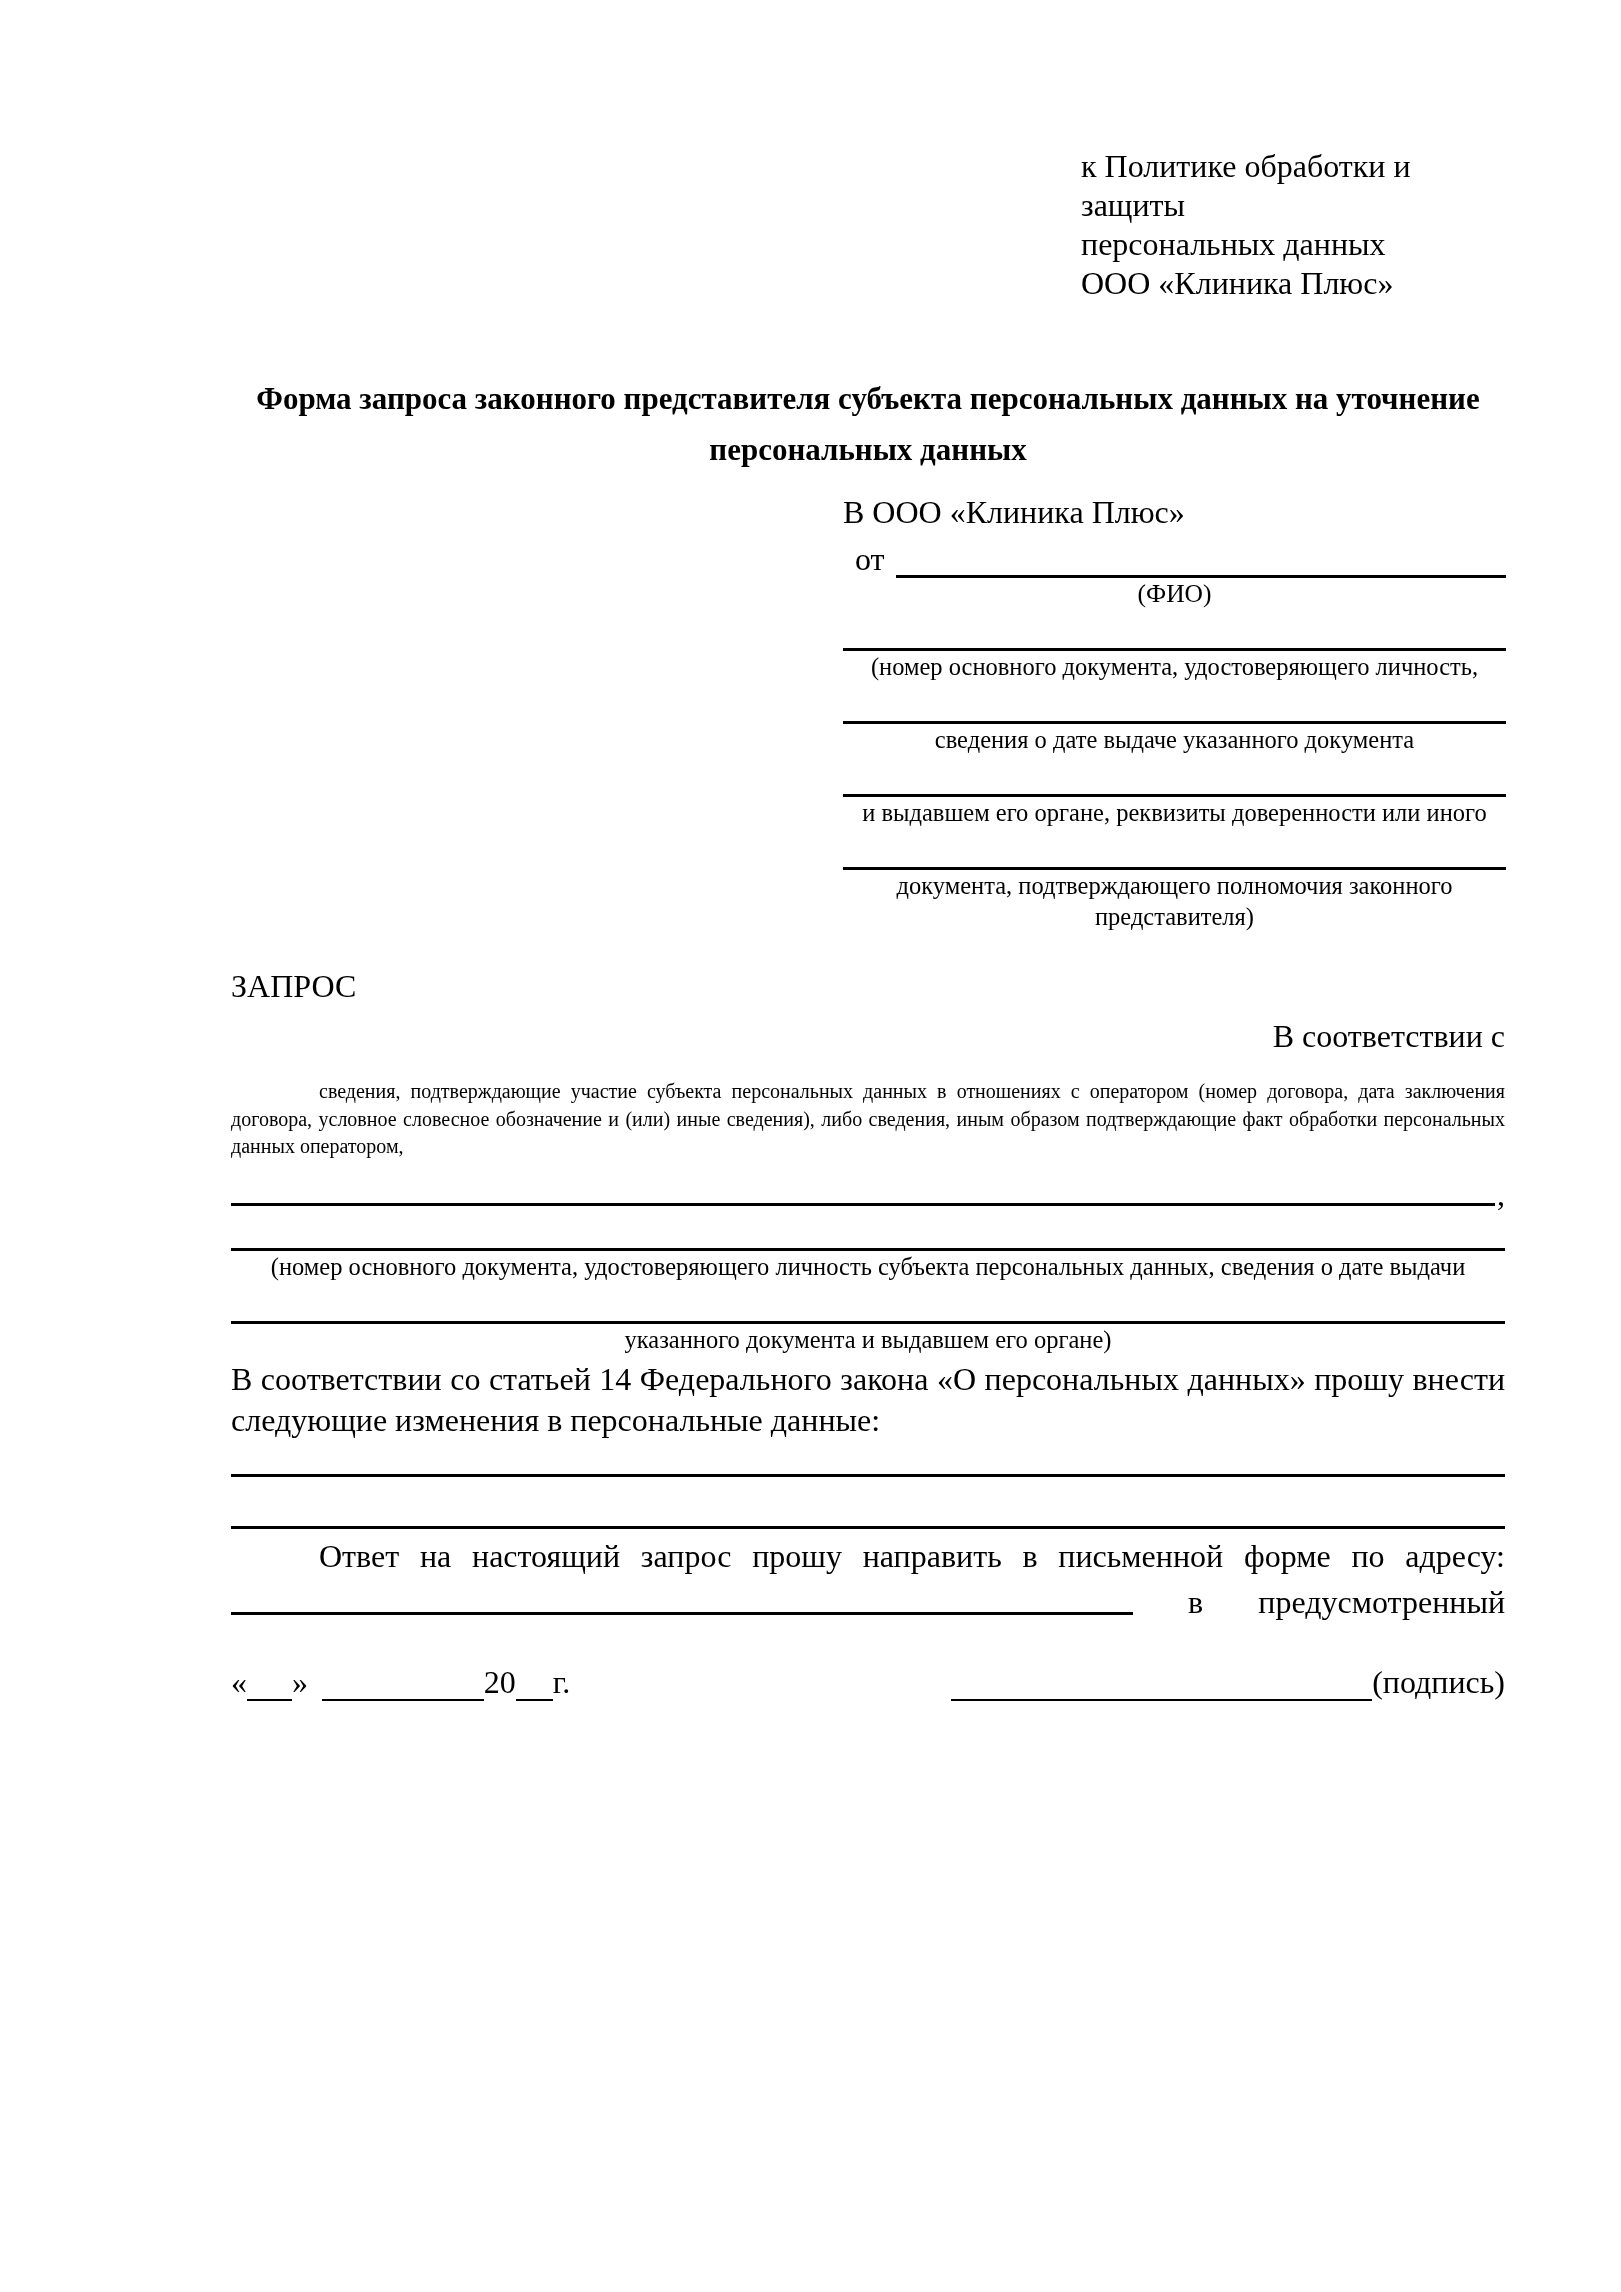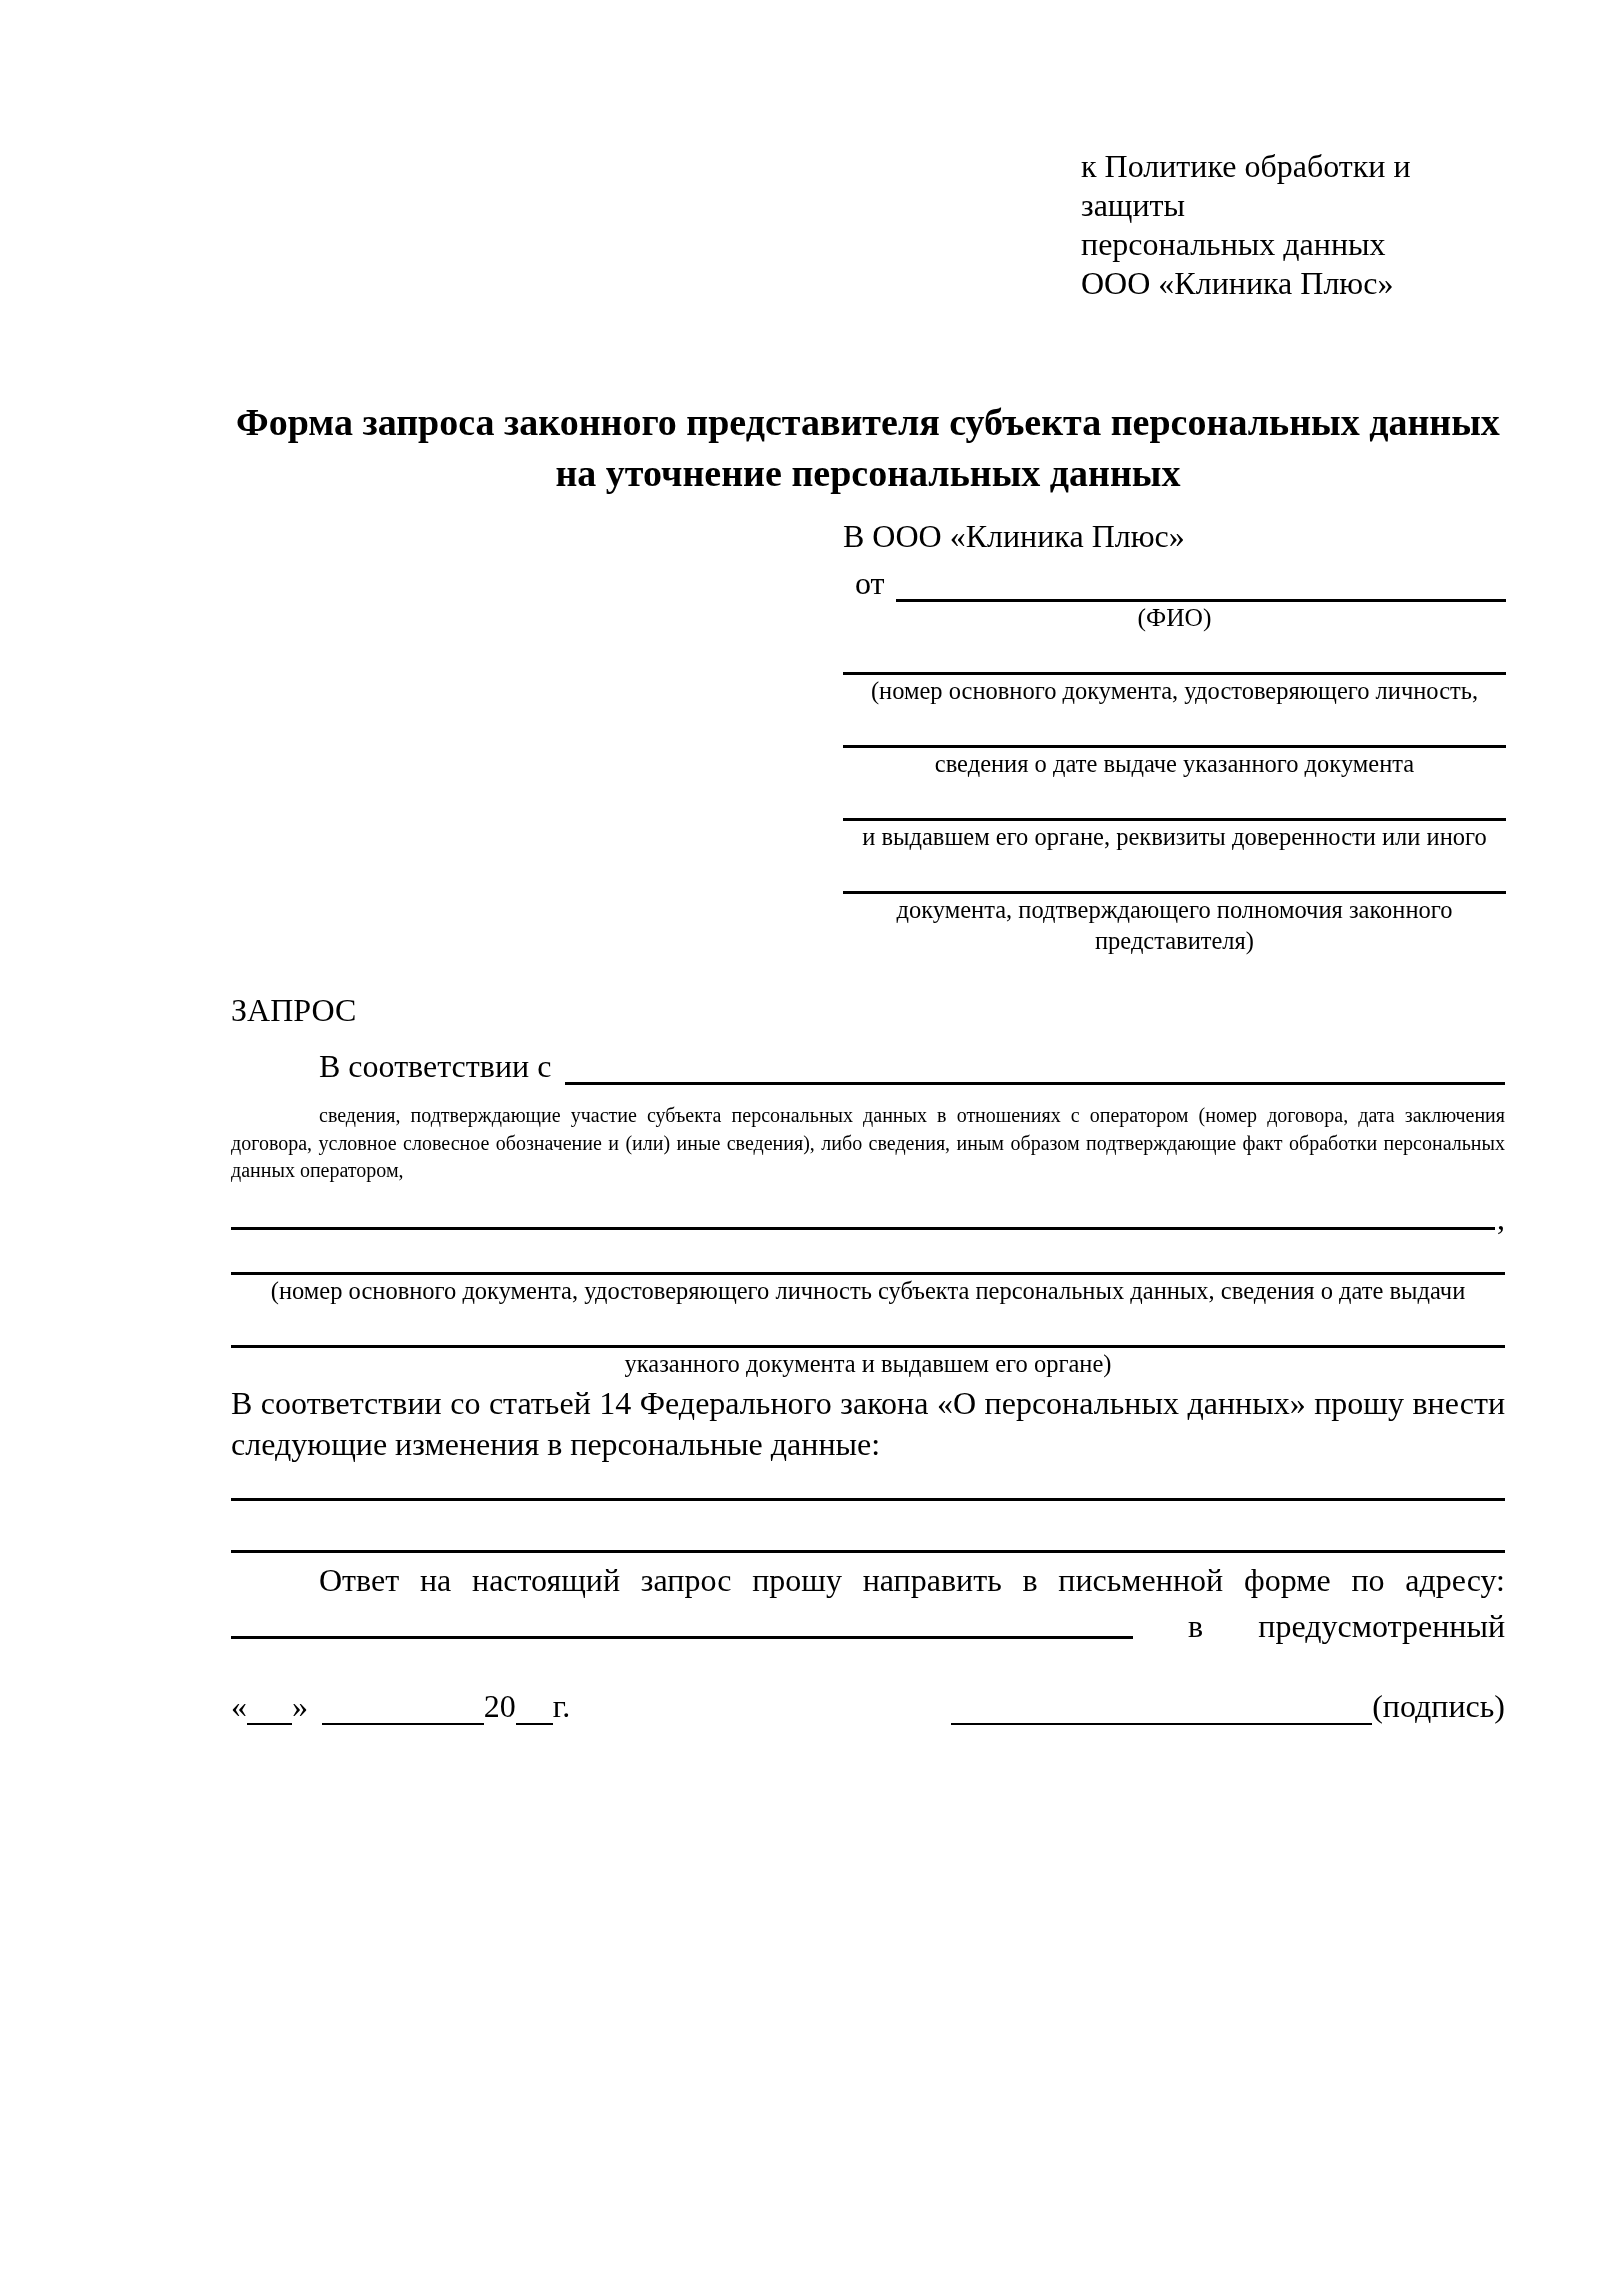--- a/index.html
+++ b/index.html
@@ -13,40 +13,40 @@
   .page {
     box-sizing: border-box;
     width: 1621px; height: 2293px;
     padding: 147px 116px 0 231px; 
     overflow: hidden;
   }
   
   .header-block { margin-left: 850px; line-height: 39px; }
   
   .doc-title {
-    margin-top: 94px;
+    margin-top: 70px;
     text-align: center;
     font-weight: bold;
-    font-size: 38px;
+    font-size: 31px;
     line-height: 51px;
   }
   
   .recipient { margin-left: 612px; width: 663px; margin-top: 17.6px; }
   .recipient .to-line { line-height: 39px; }
   .from-row { display: flex; align-items: flex-end; margin-top: 5.9px; height: 41px; }
   .from-row .label { white-space: nowrap; margin-left: 12px; }
   .from-row .fill { flex: 1; border-bottom: 3.9px solid #000; margin-left: 11.8px; }
   .cap { text-align: center; font-size: 24.5px; line-height: 31px; }
   .cap-fio { font-size: 25.5px; }
   .sig-group { margin-top: 39px; }
   .sig-group:first-of-type { margin-top: 5.9px; }
   .blank-rule { border-bottom: 3.9px solid #000; height: 0; }
   
   .request-heading { margin-top: 35px; line-height: 39px; }
-  .intro-row { display: flex; align-items: flex-end; height: 43px; margin-top: 11.8px; }
+  .intro-row { display: flex; align-items: flex-end; height: 43px; margin-top: 11.8px; flex-direction: column; }
   .intro-row .intro-text { padding-left: 88px; white-space: nowrap; }
   .intro-row .fill { flex: 1; border-bottom: 3.9px solid #000; margin-left: 13.7px; }
   .footnote {
     margin-top: 17px;
     font-size: 20px; line-height: 27.4px;
     text-align: justify; text-indent: 88px;
   }
   .para { text-align: justify; line-height: 41px; }
   .subject-row { display: flex; align-items: flex-end; height: 43px; margin-top: 9.8px; }
   .subject-row .fill { flex: 1; border-bottom: 3.9px solid #000; margin-bottom: 7.8px; }

